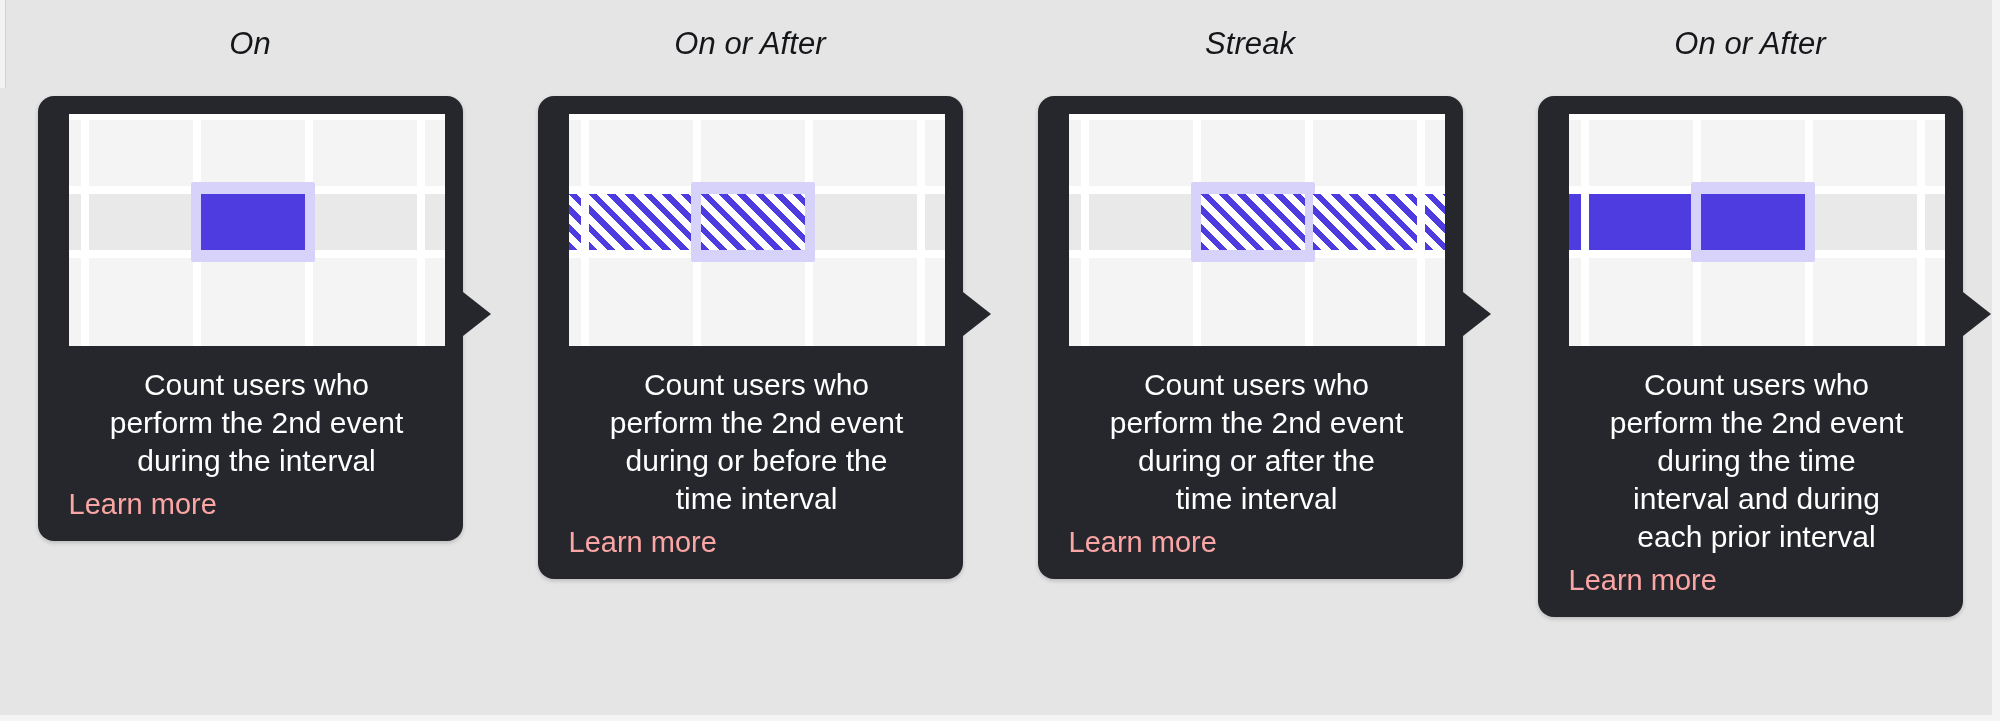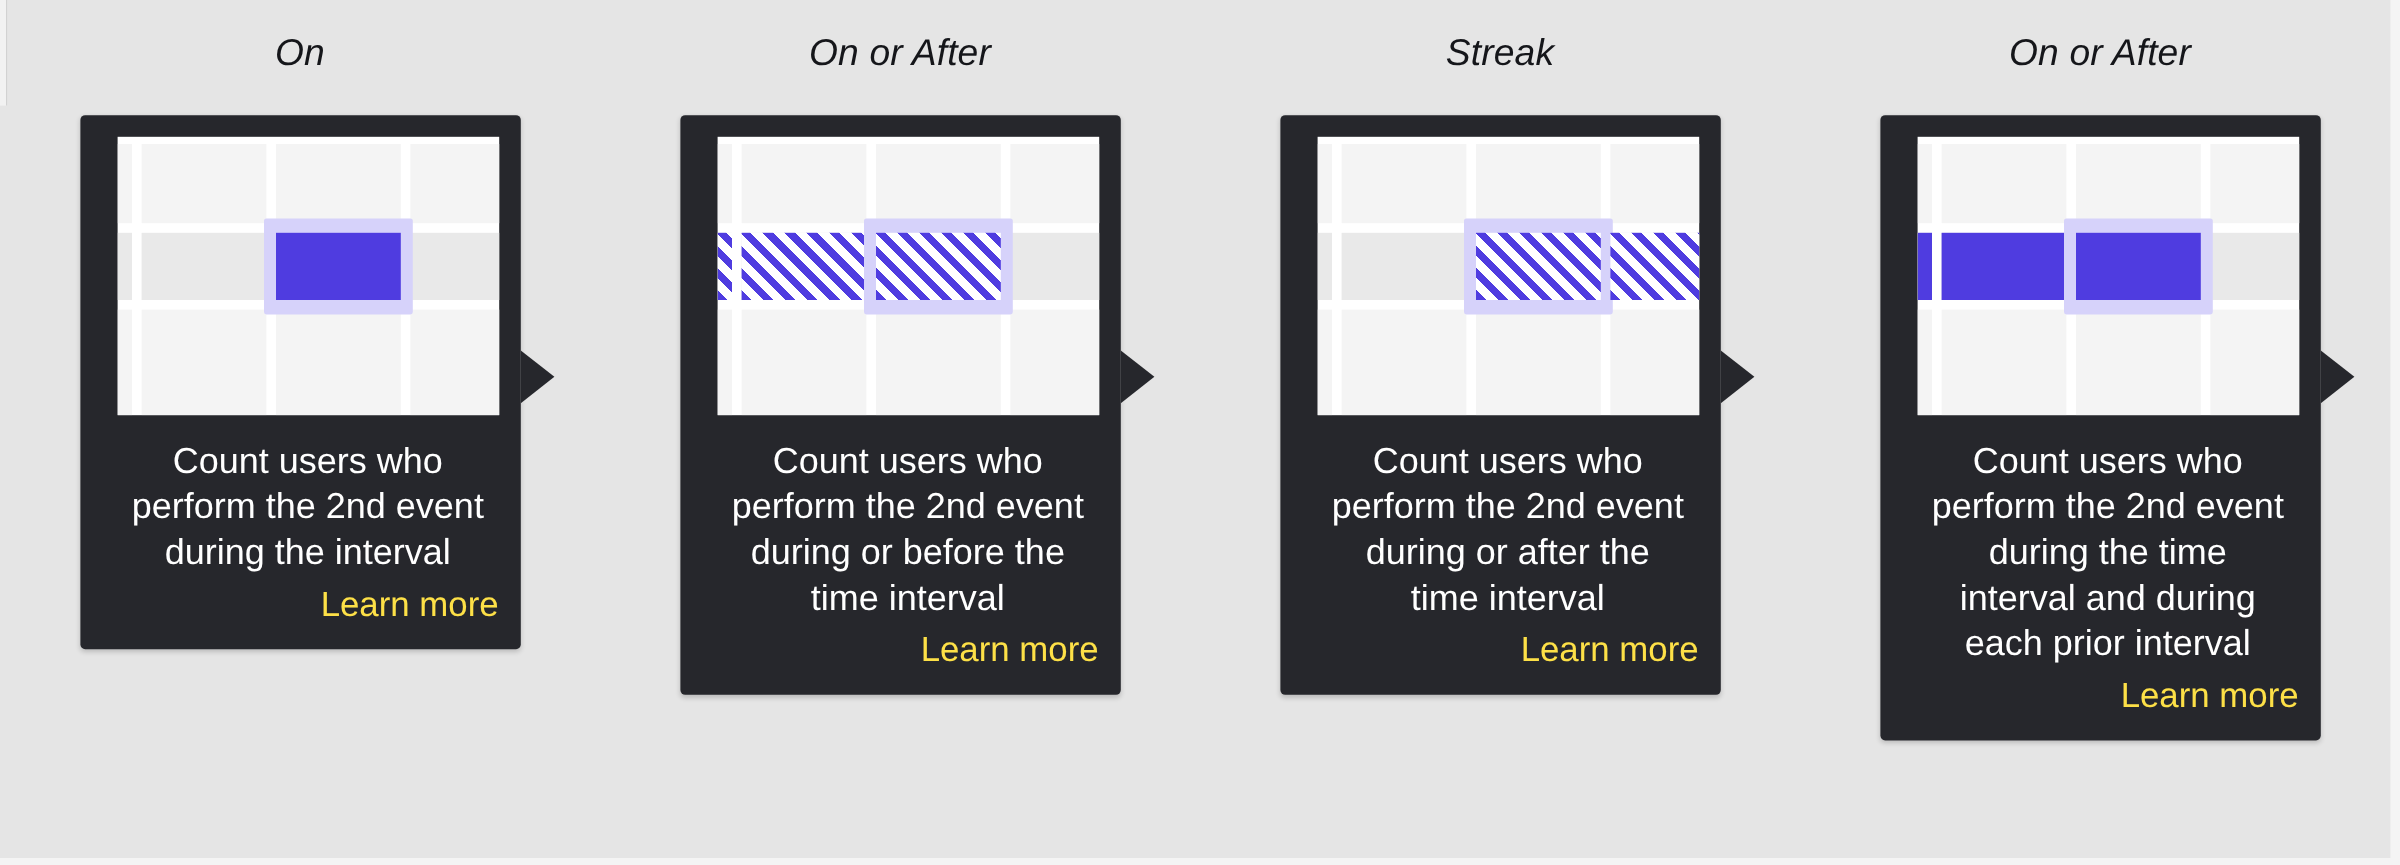--- a/index.html
+++ b/index.html
@@ -80,23 +80,23 @@
   }
   .card-slot {
     flex: 1 1 0;
     display: flex;
     justify-content: center;
     position: relative;
   }
 
   .card {
     position: relative;
-    width: 367px;
+    width: 425px;
     background: #26272c;
-    border-radius: 4px;
+    border-radius: 16px;
     padding: 18px 18px 20px 31px;
     box-sizing: border-box;
     box-shadow: 0 2px 4px rgba(0,0,0,.18);
   }
 
   
   .card-arrow {
     position: absolute;
     right: -28px;
     top: 196px;
@@ -181,22 +181,22 @@
     text-align: center;
     color: #ffffff;
     font-size: 30px;
     line-height: 1.27;
     padding: 0 8px;
     white-space: pre-line;
   }
   .learn-more {
     display: block;
     margin-top: 8px;
-    text-align: right;
-    color: #fde047;
+    text-align: left;
+    color: #fca5a5;
     font-size: 29px;
     cursor: pointer;
   }
 </style>
 </head>
 <body>
 
 <div id="stage">
 
   <div class="left-rail"></div>

